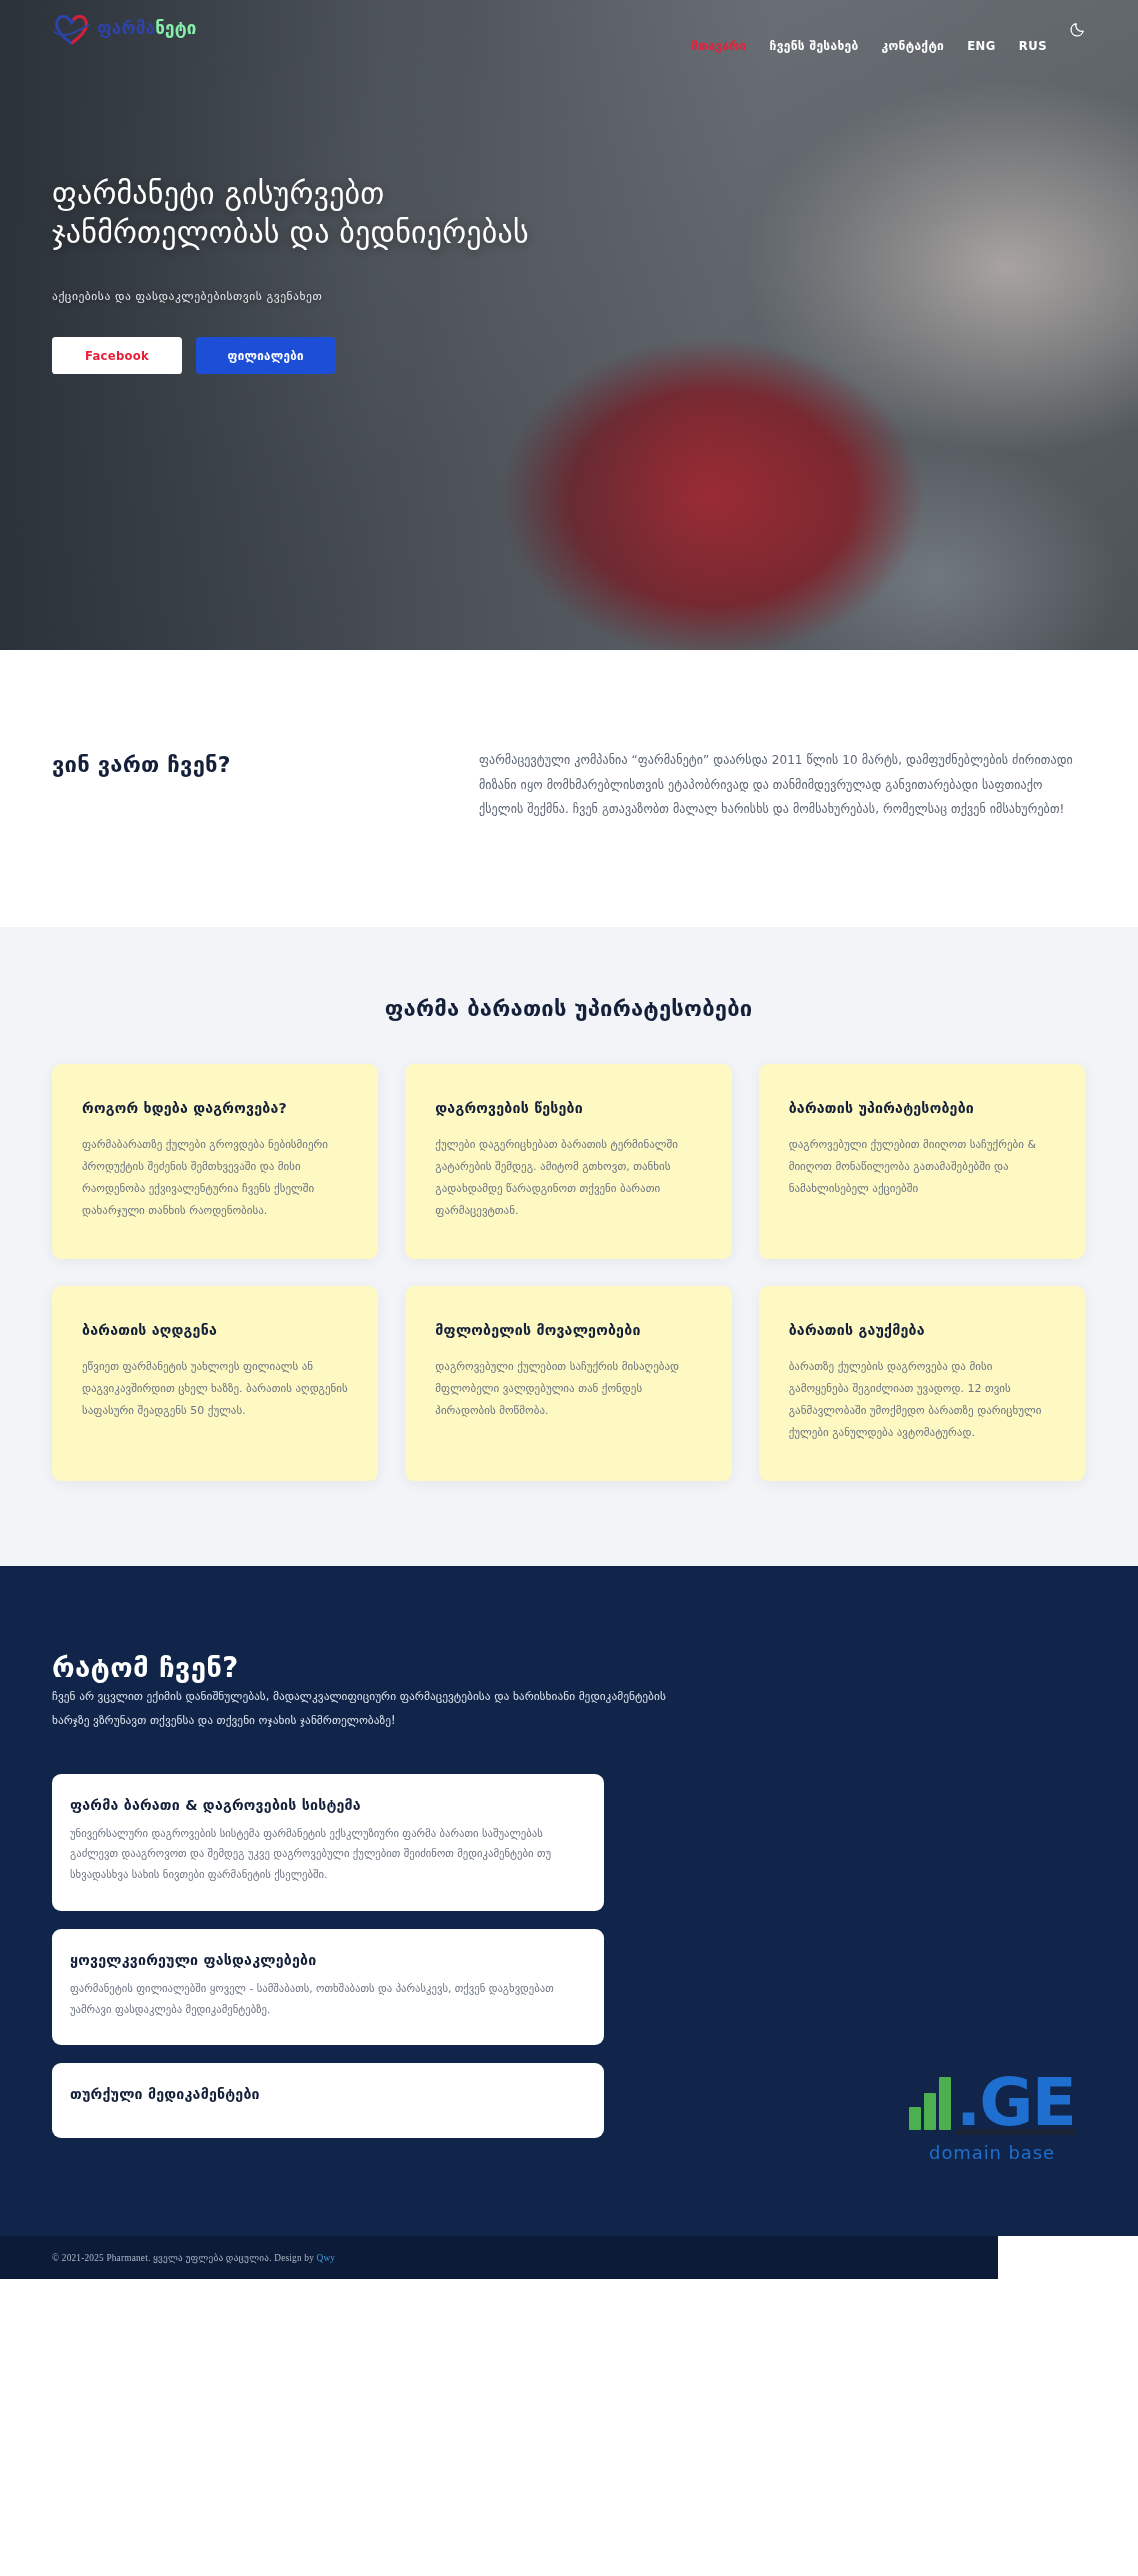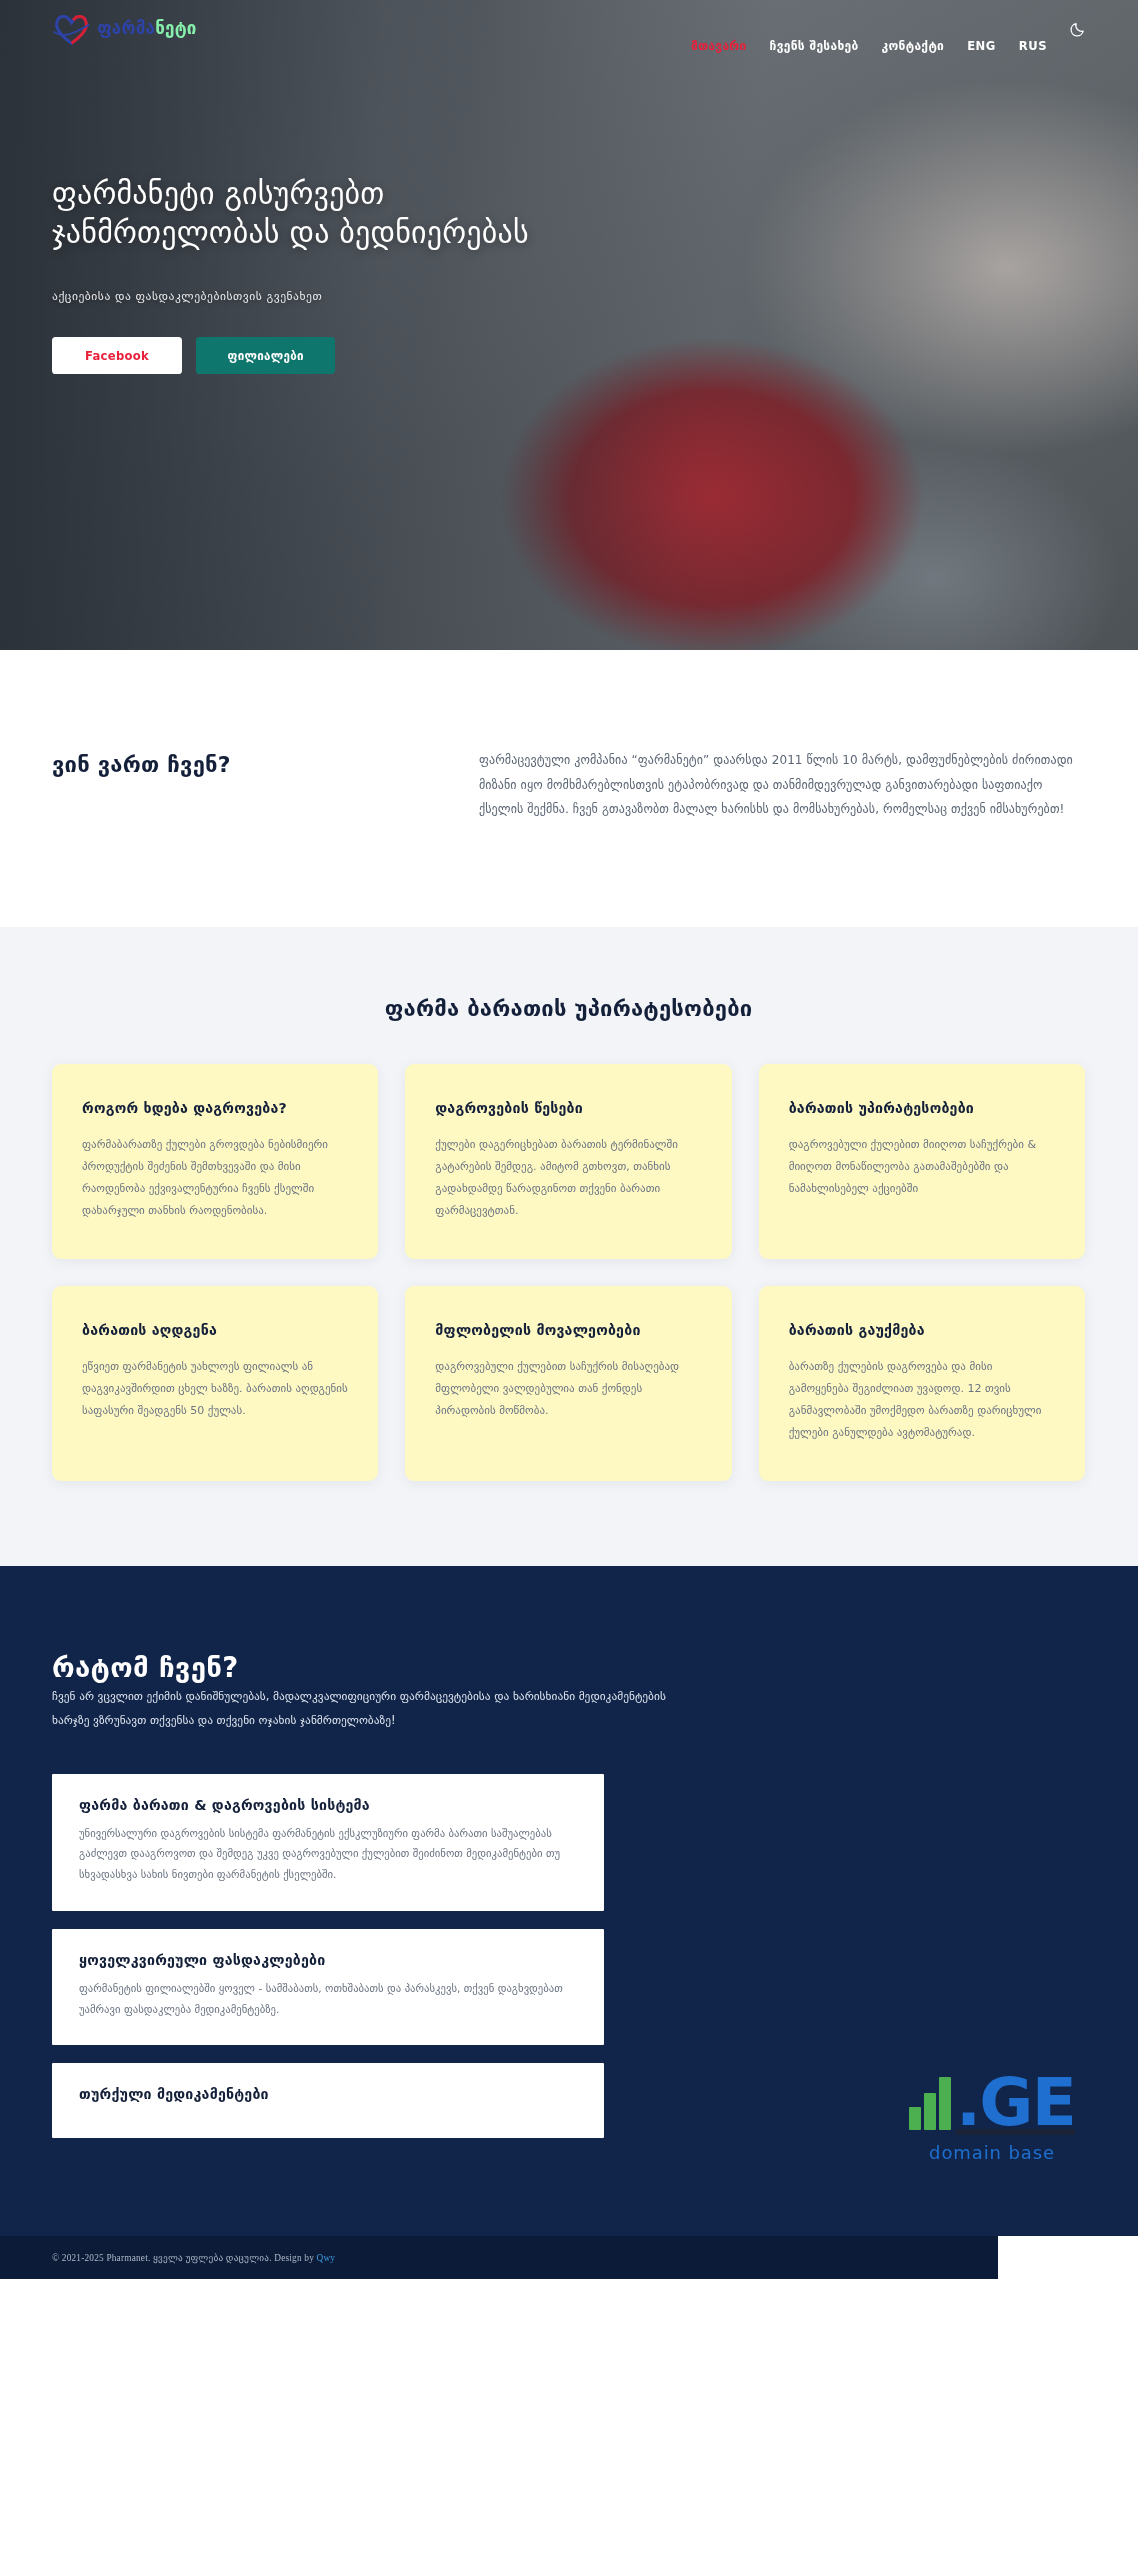--- a/index.html
+++ b/index.html
@@ -65,21 +65,21 @@
     margin-top:37px;color:#e9ebee;font-size:11.6px;letter-spacing:0.5px;
     text-shadow:0 0.9px 5.3px rgba(0,0,0,.4);
   }
   .hero-btns{margin-top:34px;display:flex;gap:14.2px;}
   .btn{
     border:0;border-radius:3.6px;font-size:11.6px;font-weight:700;
     cursor:pointer;display:inline-flex;align-items:center;justify-content:center;
     font-family:inherit;letter-spacing:0.3px;
   }
   .btn-fb{width:130px;height:37px;background:#fff;color:#e8203c;}
-  .btn-branch{width:139px;height:37px;background:#0f766e;color:#fff;}
+  .btn-branch{width:139px;height:37px;background:#1d4ed8;color:#fff;}
 
   
   .about{
     width:1139px;background:#fff;padding:98px 52px 105px 52px;
     display:flex;align-items:flex-start;
   }
   .about-head{
     width:427px;flex:none;font-size:22px;font-weight:700;color:#14203a;
     letter-spacing:0.2px;padding-top:3.6px;
   }
@@ -113,21 +113,21 @@
   }
   .why-title{
     font-size:27.6px;font-weight:700;color:#fff;letter-spacing:0.3px;
   }
   .why-bar{width:37px;height:2.7px;background:#ef2746;margin:30px 0 34px 0;}
   .why-text{
     color:#dfe5ef;font-size:11.4px;line-height:2.15;max-width:623px;
     margin-bottom:41px;
   }
   .why-boxes{display:flex;flex-direction:column;gap:18px;width:552px;}
-  .wbox{background:#fff;border-radius:1px;padding:23px 27px 25px 27px;}
+  .wbox{background:#fff;border-radius:9px;padding:23px 27px 25px 18px;}
   .wbox-title{
     font-size:14.2px;font-weight:700;color:#14203a;margin-bottom:10.7px;letter-spacing:0.2px;
   }
   .wbox-text{color:#6b7482;font-size:10.7px;line-height:1.95;}
 
   
   .wm{
     position:absolute;right:64px;bottom:73px;text-align:center;
     pointer-events:none;user-select:none;
   }

